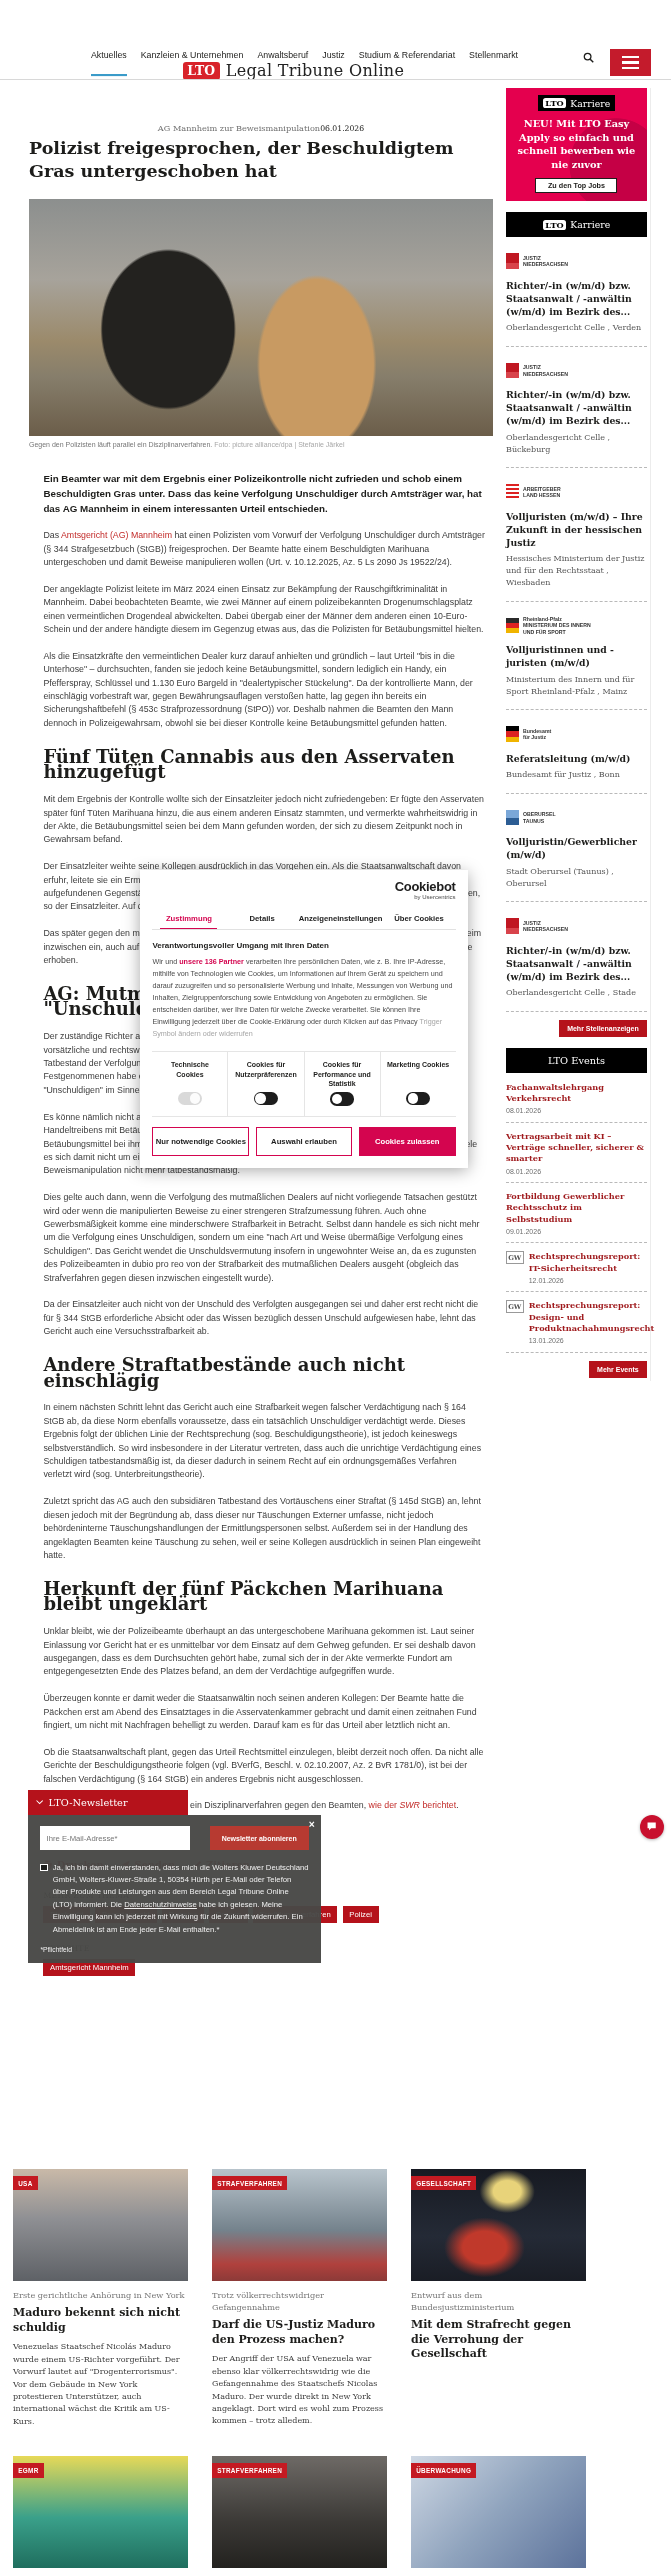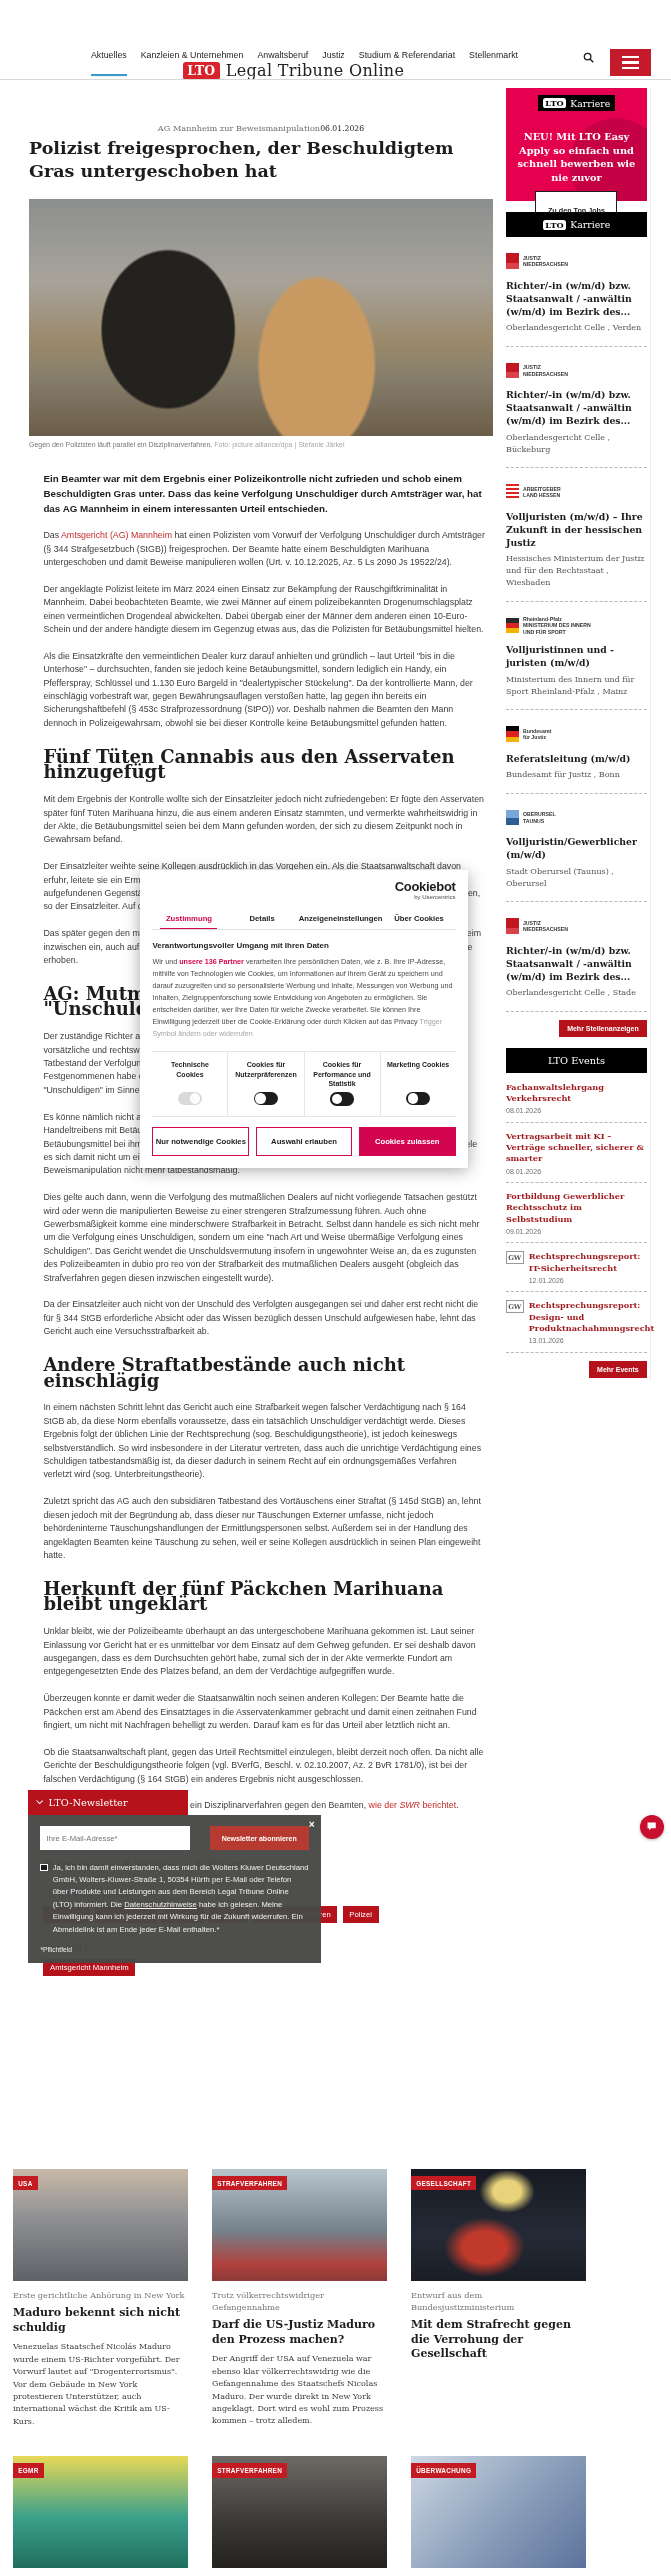--- a/index.html
+++ b/index.html
@@ -45,22 +45,22 @@
   .tag-label{margin:20.6px 0 0 14.4px;font-family:var(--serif);font-size:7.7px;letter-spacing:0.3px}
   .pill-row{margin:6.2px 0 0 14.4px;display:flex;gap:5.2px;flex-wrap:wrap}
   .pill{background:var(--red);color:#fff;font-size:7.7px;padding:4.1px 6.7px;cursor:pointer}
 
   
   .sidebar{position:absolute;top:88px;left:506px;width:145px;border-right:1.5px solid #ececec;padding-right:3.1px}
   .sb-banner{height:113px;background:radial-gradient(77px 77px at 78% 68%, #c50045 0 60%, transparent 61%),var(--pink);padding:7.2px 8.2px;text-align:center}
   .sb-logo{display:inline-flex;align-items:center;gap:4.1px;background:#000;color:#fff;padding:2.6px 5.2px}
   .sb-logo .lb{background:#fff;color:#000;font-family:var(--serif);font-weight:bold;border-radius:2.6px;padding:0 2.6px;font-size:8.2px}
   .sb-logo .lw{font-family:var(--serif);font-size:9.3px}
-  .sb-banner-text{margin-top:19px;color:#fff;font-family:var(--serif);font-weight:bold;font-size:9.8px;line-height:13.4px}
-  .sb-banner-btn{margin:7.2px auto 0;width:82px;background:#fff;border:1px solid #1d1d1b;padding:14px 0;font-weight:bold;font-size:7.2px;cursor:pointer}
+  .sb-banner-text{margin-top:6px;color:#fff;font-family:var(--serif);font-weight:bold;font-size:9.8px;line-height:13.4px}
+  .sb-banner-btn{margin:7.2px auto 0;width:82px;background:#fff;border:1px solid #1d1d1b;padding:2px 0;font-weight:bold;font-size:7.2px;cursor:pointer}
   .sb-head{margin-top:11.3px;background:#000;color:#fff;height:25px;display:flex;align-items:center;justify-content:center;gap:4.1px}
   .job{padding:12.4px 0 11.3px;border-bottom:0.5px dashed #b9b9b9;cursor:pointer}
   .job-logo{font-size:5.2px;font-weight:bold;color:#333;display:flex;align-items:center;gap:3.6px;min-height:23px;line-height:6.2px;white-space:pre-line}
   .chip{width:13.4px;height:15.5px;flex:0 0 auto}
   .chip.jn{background:linear-gradient(180deg,#c01722 60%,#d8434b 60%)}
   .chip.he{background:repeating-linear-gradient(180deg,#d22 0 2.1px,#fff 2.1px 4.1px)}
   .chip.rp{background:linear-gradient(180deg,#2a2a2a 33%,#d22 33% 66%,#f0b400 66%)}
   .chip.bj{background:linear-gradient(180deg,#000 33%,#d22 33% 66%,#f0b400 66%)}
   .chip.ob{background:linear-gradient(180deg,#7aa7d8 50%,#2c5d94 50%)}
   .job-title{margin-top:6.2px;font-family:var(--serif);font-weight:bold;font-size:9.3px;line-height:13px}

